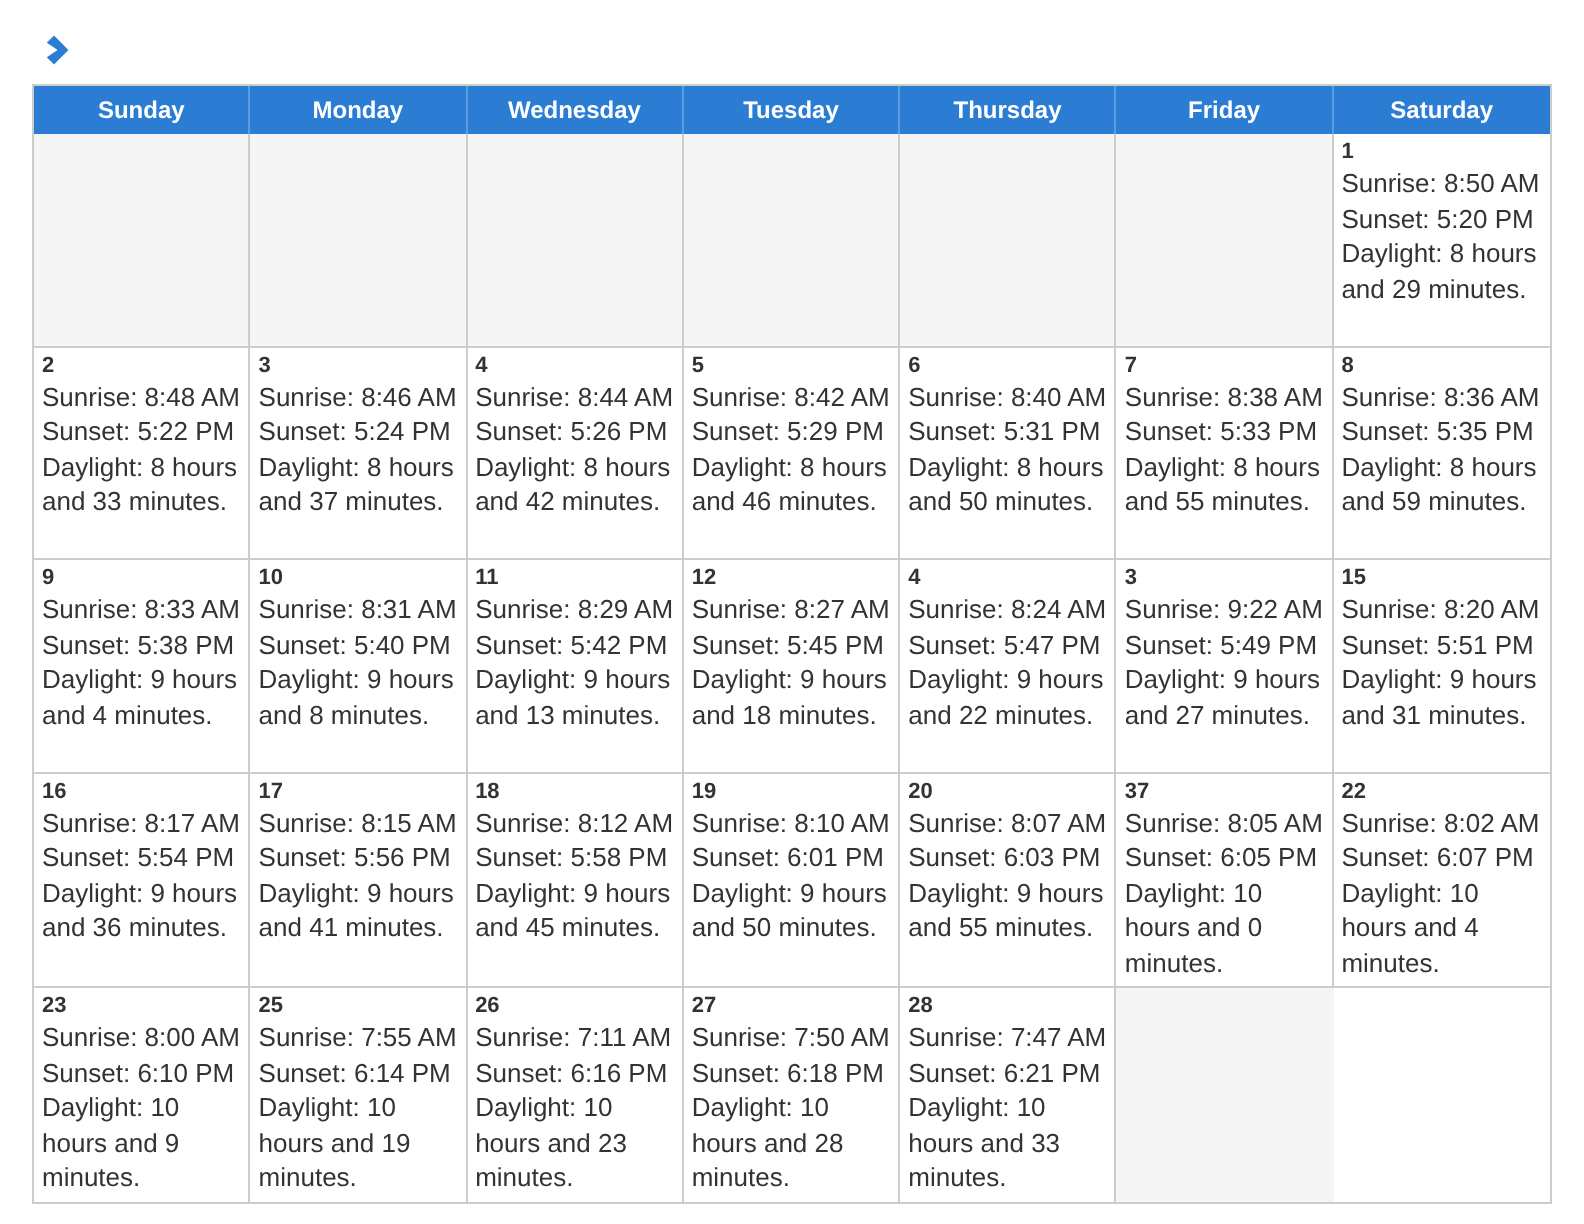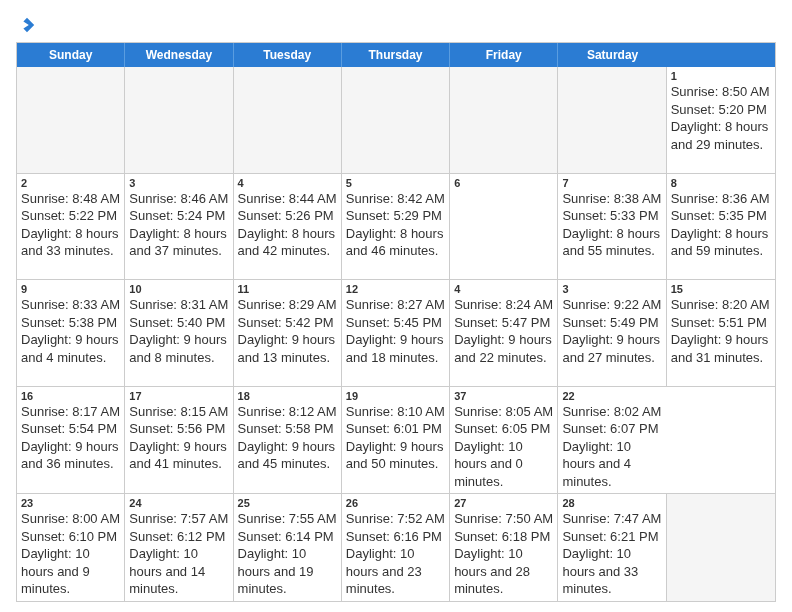--- a/index.html
+++ b/index.html
@@ -126,20 +126,21 @@
     </div>
     <div class="title-block">
       <div class="cal-title"></div>
       <div class="cal-subtitle"></div>
     </div>
   </div>
 
   <div class="calendar">
     <div class="cal-header-row" id="cal-header">
         <div class="cal-header-cell">Sunday</div>
+        <div class="cal-header-cell">Monday</div>
         <div class="cal-header-cell">Wednesday</div>
         <div class="cal-header-cell">Tuesday</div>
         <div class="cal-header-cell">Thursday</div>
         <div class="cal-header-cell">Friday</div>
         <div class="cal-header-cell">Saturday</div>
       </div>
     <div class="cal-body" id="cal-body">
         <div class="cal-row">
           <div class="cal-cell empty"></div>
           <div class="cal-cell empty"></div>
@@ -174,20 +175,23 @@
 Daylight: 8 hours and 42 minutes.</div>
           </div>
           <div class="cal-cell">
             <span class="day-num">5</span>
             <div class="day-info">Sunrise: 8:42 AM
 Sunset: 5:29 PM
 Daylight: 8 hours and 46 minutes.</div>
           </div>
           <div class="cal-cell">
             <span class="day-num">6</span>
+            <div class="day-info">Sunrise: 8:40 AM
+Sunset: 5:31 PM
+Daylight: 8 hours and 50 minutes.</div>
           </div>
           <div class="cal-cell">
             <span class="day-num">7</span>
             <div class="day-info">Sunrise: 8:38 AM
 Sunset: 5:33 PM
 Daylight: 8 hours and 55 minutes.</div>
           </div>
           <div class="cal-cell">
             <span class="day-num">8</span>
             <div class="day-info">Sunrise: 8:36 AM
@@ -258,54 +262,54 @@
 Sunset: 5:58 PM
 Daylight: 9 hours and 45 minutes.</div>
           </div>
           <div class="cal-cell">
             <span class="day-num">19</span>
             <div class="day-info">Sunrise: 8:10 AM
 Sunset: 6:01 PM
 Daylight: 9 hours and 50 minutes.</div>
           </div>
           <div class="cal-cell">
+            <span class="day-num">20</span>
+            <div class="day-info">Sunrise: 8:07 AM
+Sunset: 6:03 PM
+Daylight: 9 hours and 55 minutes.</div>
+          </div>
+          <div class="cal-cell">
             <span class="day-num">37</span>
             <div class="day-info">Sunrise: 8:05 AM
 Sunset: 6:05 PM
 Daylight: 10 hours and 0 minutes.</div>
           </div>
           <div class="cal-cell">
             <span class="day-num">22</span>
             <div class="day-info">Sunrise: 8:02 AM
 Sunset: 6:07 PM
 Daylight: 10 hours and 4 minutes.</div>
           </div>
         </div>
         <div class="cal-row">
           <div class="cal-cell">
             <span class="day-num">23</span>
             <div class="day-info">Sunrise: 8:00 AM
 Sunset: 6:10 PM
 Daylight: 10 hours and 9 minutes.</div>
           </div>
           <div class="cal-cell">
-            <span class="day-num">24</span>
-            <div class="day-info">Sunrise: 7:57 AM
-Sunset: 6:12 PM
-Daylight: 10 hours and 14 minutes.</div>
-          </div>
-          <div class="cal-cell">
             <span class="day-num">25</span>
             <div class="day-info">Sunrise: 7:55 AM
 Sunset: 6:14 PM
 Daylight: 10 hours and 19 minutes.</div>
           </div>
           <div class="cal-cell">
             <span class="day-num">26</span>
-            <div class="day-info">Sunrise: 7:52 AM
+            <div class="day-info">Sunrise: 7:11 AM
 Sunset: 6:16 PM
 Daylight: 10 hours and 23 minutes.</div>
           </div>
           <div class="cal-cell">
             <span class="day-num">27</span>
             <div class="day-info">Sunrise: 7:50 AM
 Sunset: 6:18 PM
 Daylight: 10 hours and 28 minutes.</div>
           </div>
           <div class="cal-cell">

